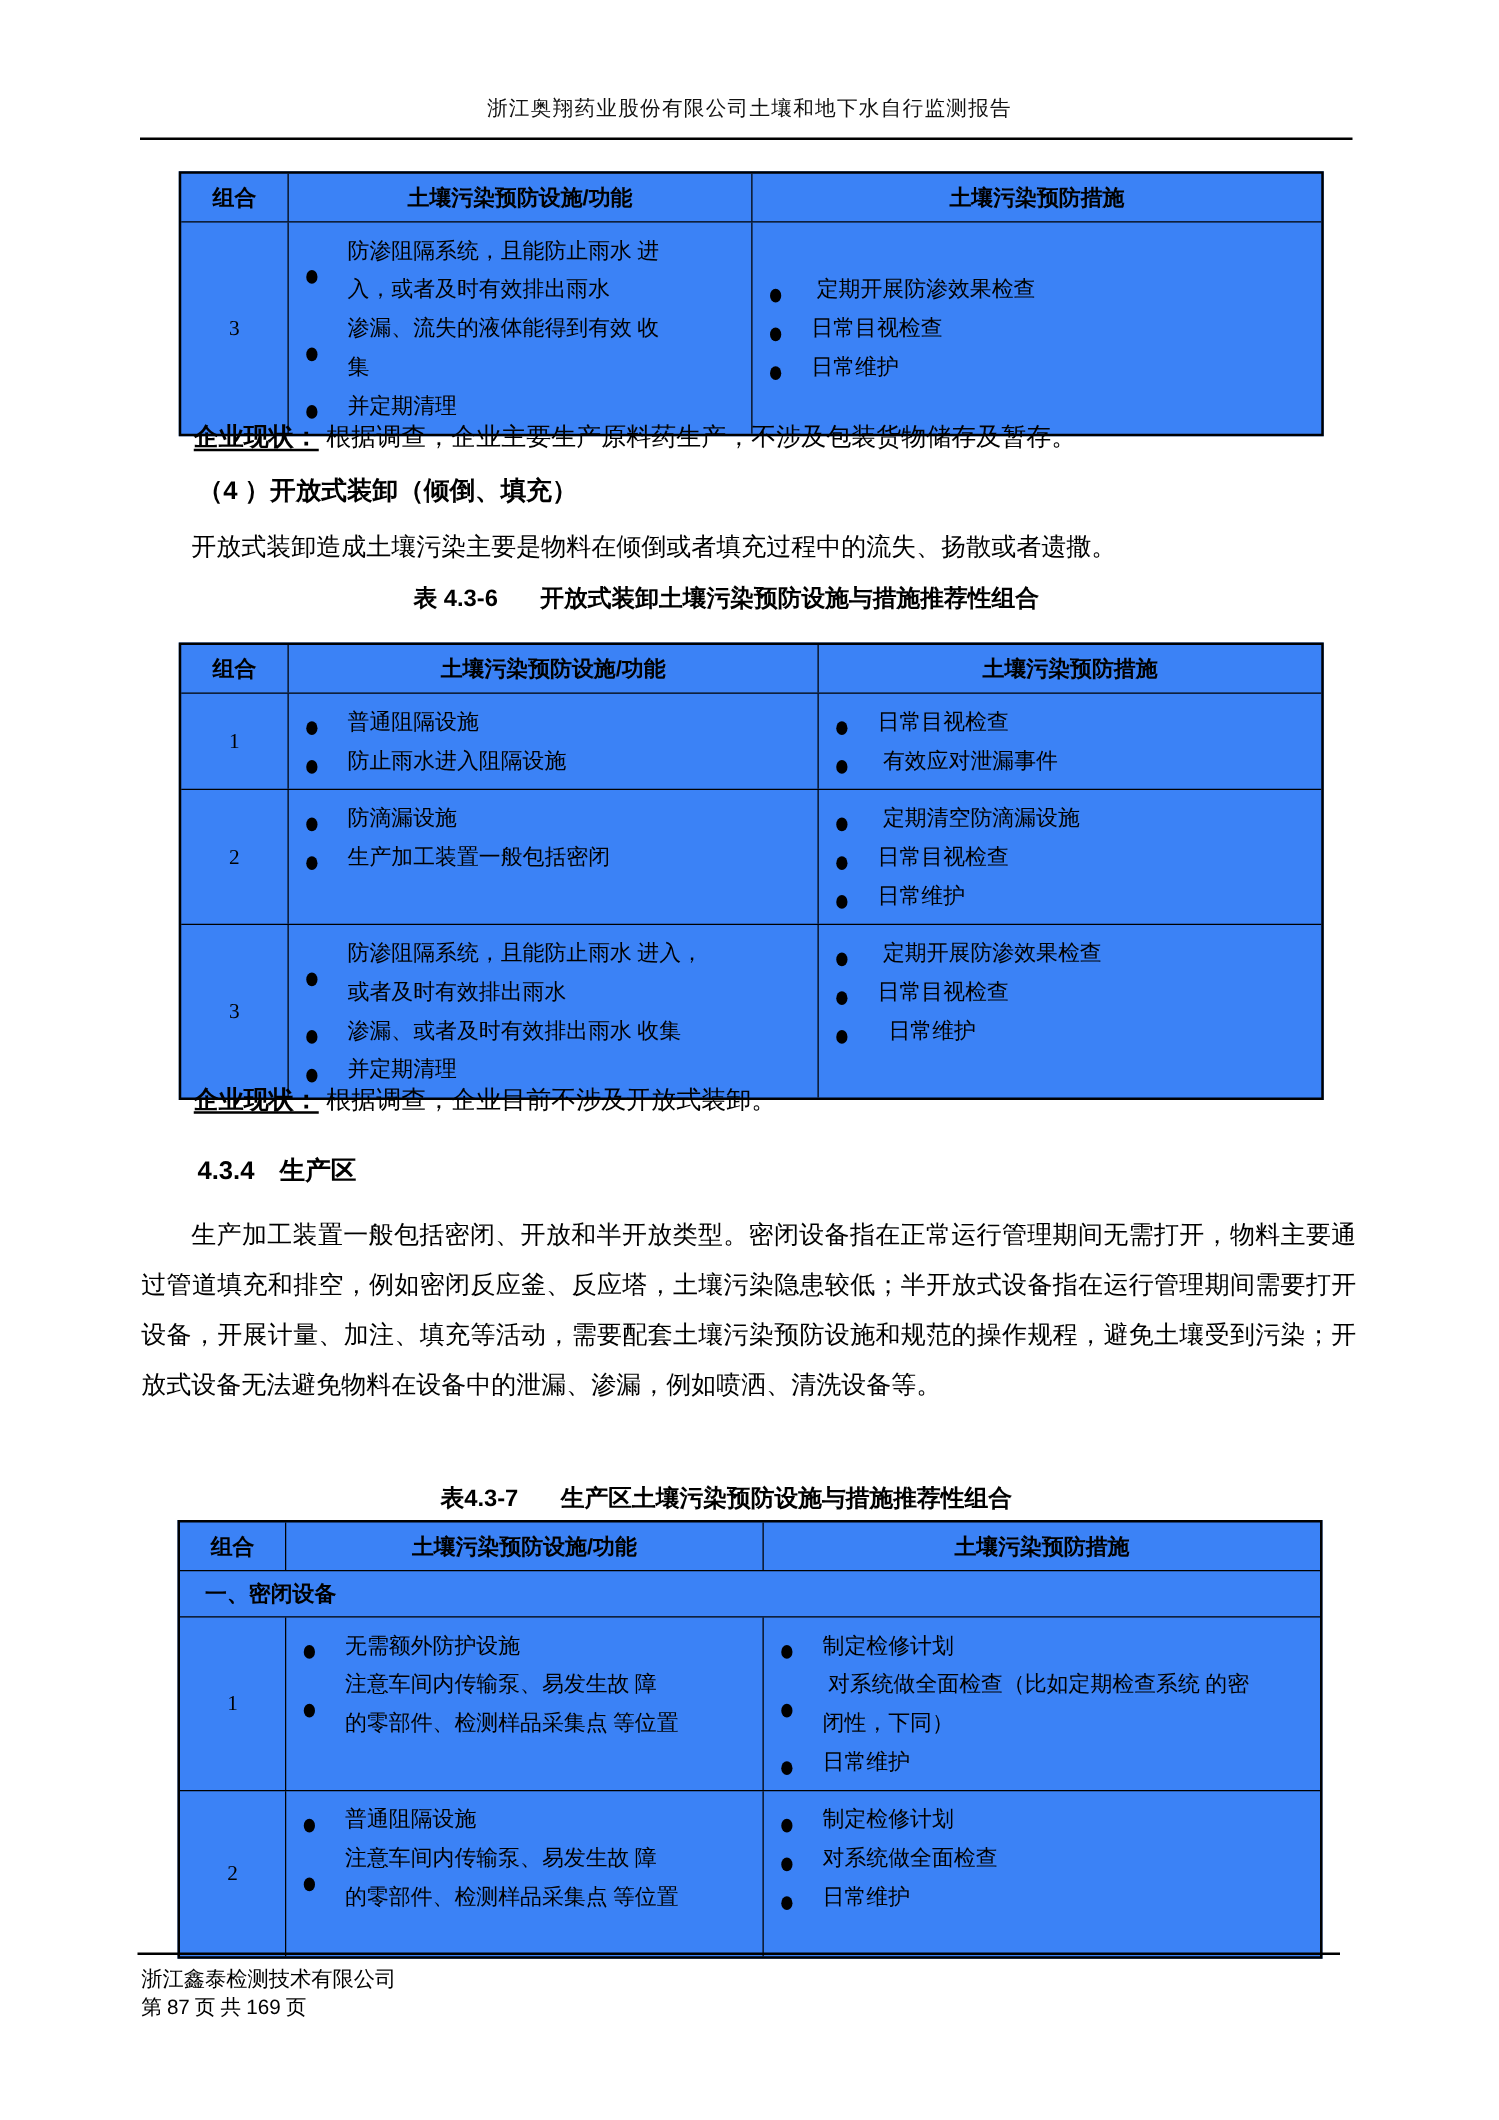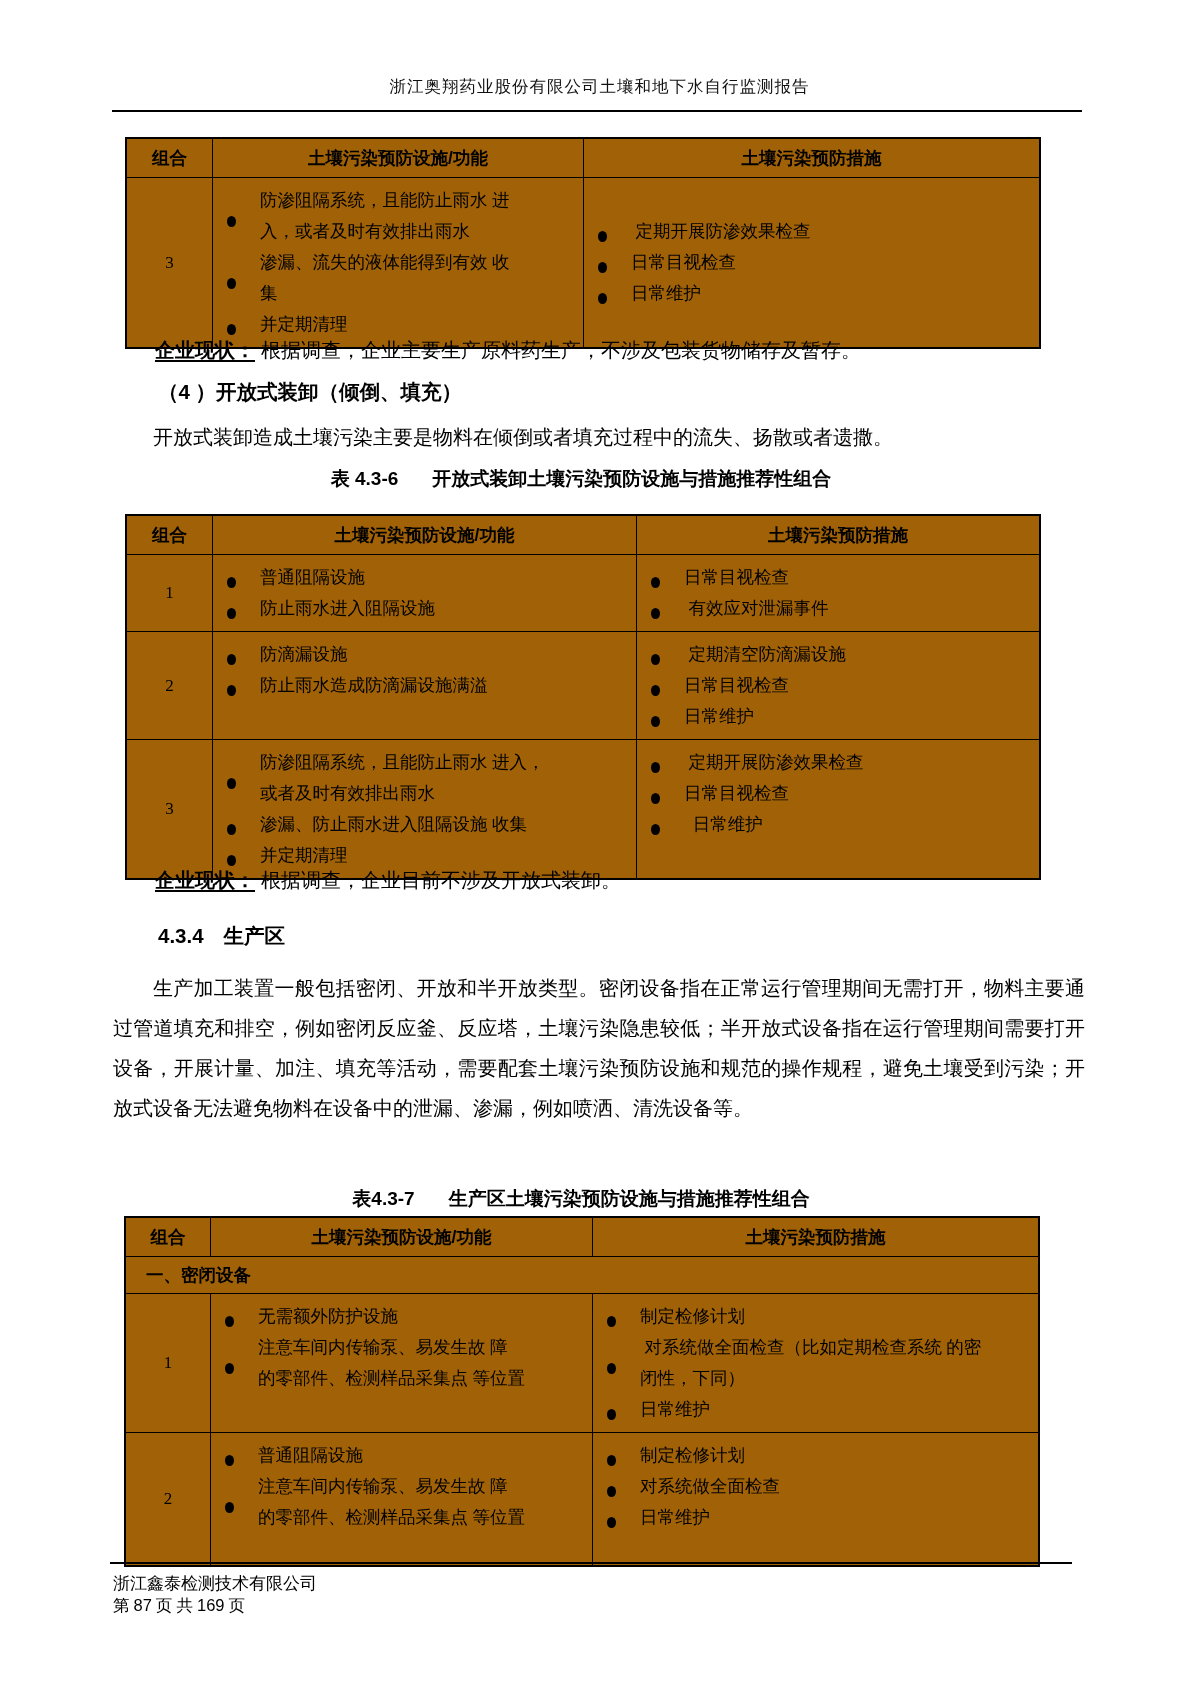--- a/index.html
+++ b/index.html
@@ -11,21 +11,21 @@
   
   .doc-header {
     position:absolute; top:76px; left:0; width:100%;
     text-align:center; font-size:16.5px; letter-spacing:1px; color:#111;
   }
   .header-rule {
     position:absolute; top:110px; left:112px; width:970px;
     border-top:2.5px solid #000; height:0;
   }
   
-  .tbl { position:absolute; border:2px solid #000; background:#a16207; }
+  .tbl { position:absolute; border:2px solid #000; background:#3b82f6;margin-left:18px; }
   .tbl .tr { display:grid; border-top:1.5px solid #000; }
   .tbl .tr:first-child { border-top:none; }
   .tbl .td { box-sizing:border-box; border-left:1.5px solid #000; }
   .tbl .td:first-child { border-left:none; }
   .tbl-a { top:137px; left:125px; width:912px; }
   .tbl-a .tr { grid-template-columns:85px 371px 456px; }
   .tbl-b { top:514px; left:125px; width:912px; }
   .tbl-b .tr { grid-template-columns:85px 424px 403px; }
   .tbl-c { top:1216px; left:124px; width:912px; }
   .tbl-c .tr { grid-template-columns:84px 382px 446px; }
@@ -188,21 +188,21 @@
     </div>
     <div class="tr rb2">
       <div class="td combo">2</div>
       <div class="td cell">
         <div class="bi">
             <span class="dot"></span>
             <span class="bt">防滴漏设施</span>
           </div>
         <div class="bi">
             <span class="dot"></span>
-            <span class="bt">防止雨水造成防滴漏设施满溢</span>
+            <span class="bt">生产加工装置一般包括密闭</span>
           </div>
       </div>
       <div class="td cell">
         <div class="bi">
             <span class="dot"></span>
             <span class="bt"> 定期清空防滴漏设施</span>
           </div>
         <div class="bi">
             <span class="dot"></span>
             <span class="bt">日常目视检查</span>
@@ -216,21 +216,21 @@
     <div class="tr rb3">
       <div class="td combo">3</div>
       <div class="td cell">
         <div class="bi">
             <span class="dot"></span>
             <span class="bt">防渗阻隔系统，且能防止雨水 进入，
 或者及时有效排出雨水</span>
           </div>
         <div class="bi">
             <span class="dot"></span>
-            <span class="bt">渗漏、防止雨水进入阻隔设施 收集</span>
+            <span class="bt">渗漏、或者及时有效排出雨水 收集</span>
           </div>
         <div class="bi">
             <span class="dot"></span>
             <span class="bt">并定期清理</span>
           </div>
       </div>
       <div class="td cell">
         <div class="bi">
             <span class="dot"></span>
             <span class="bt"> 定期开展防渗效果检查</span>

